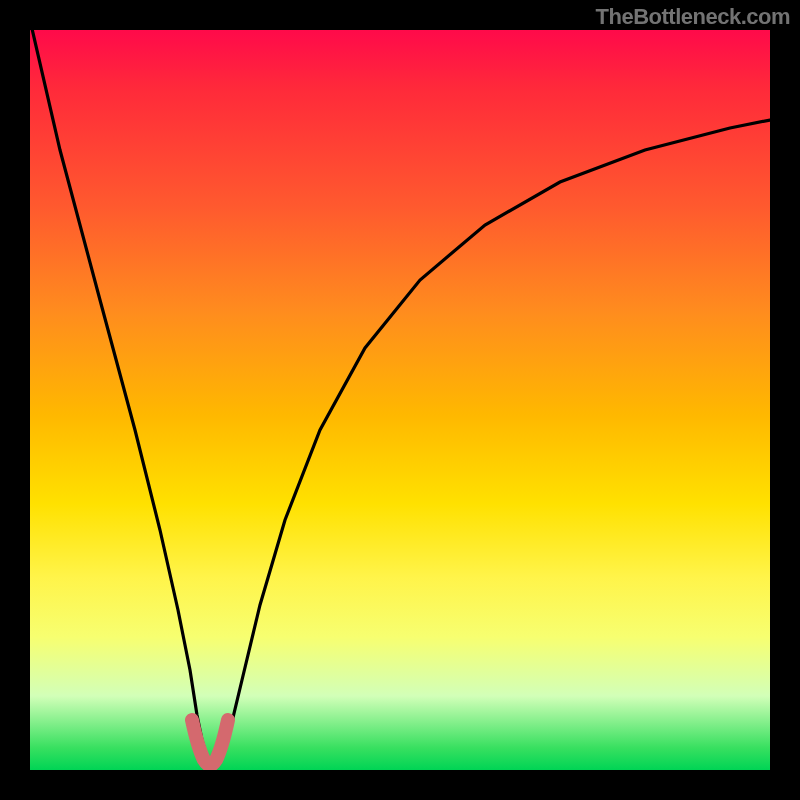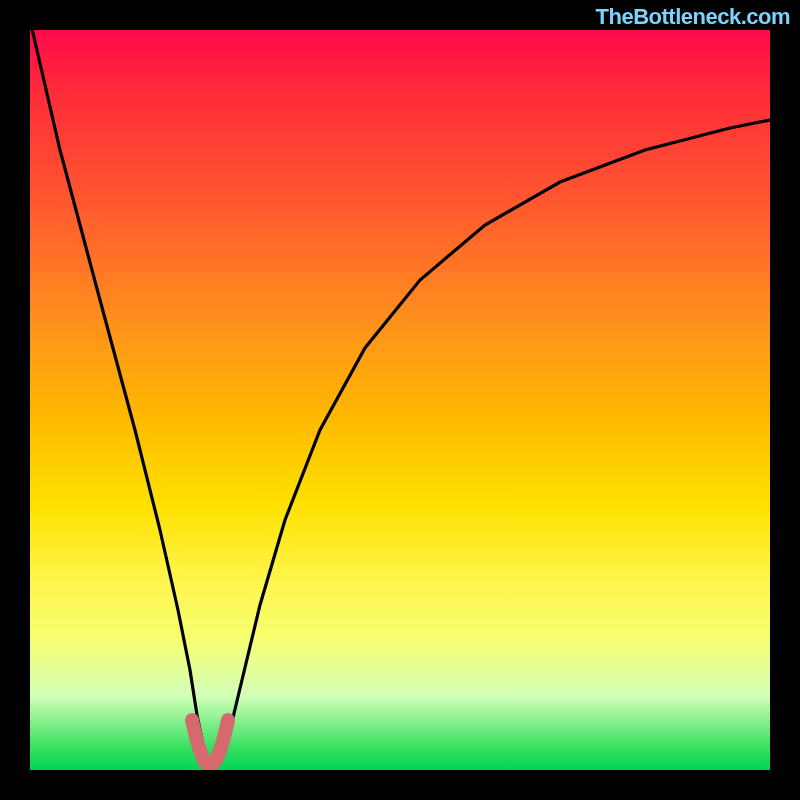--- a/index.html
+++ b/index.html
@@ -13,21 +13,21 @@
   .frame {
     position: relative;
     width: 800px;
     height: 800px;
     background: #000;
   }
   .watermark {
     position: absolute;
     top: 4px;
     right: 10px;
-    color: #7dd3fc;
+    color: #737373;
     font-size: 22px;
     font-weight: bold;
     letter-spacing: -0.5px;
     z-index: 5;
   }
   .plot-area {
     position: absolute;
     left: 30px;
     top: 30px;
     width: 740px;

